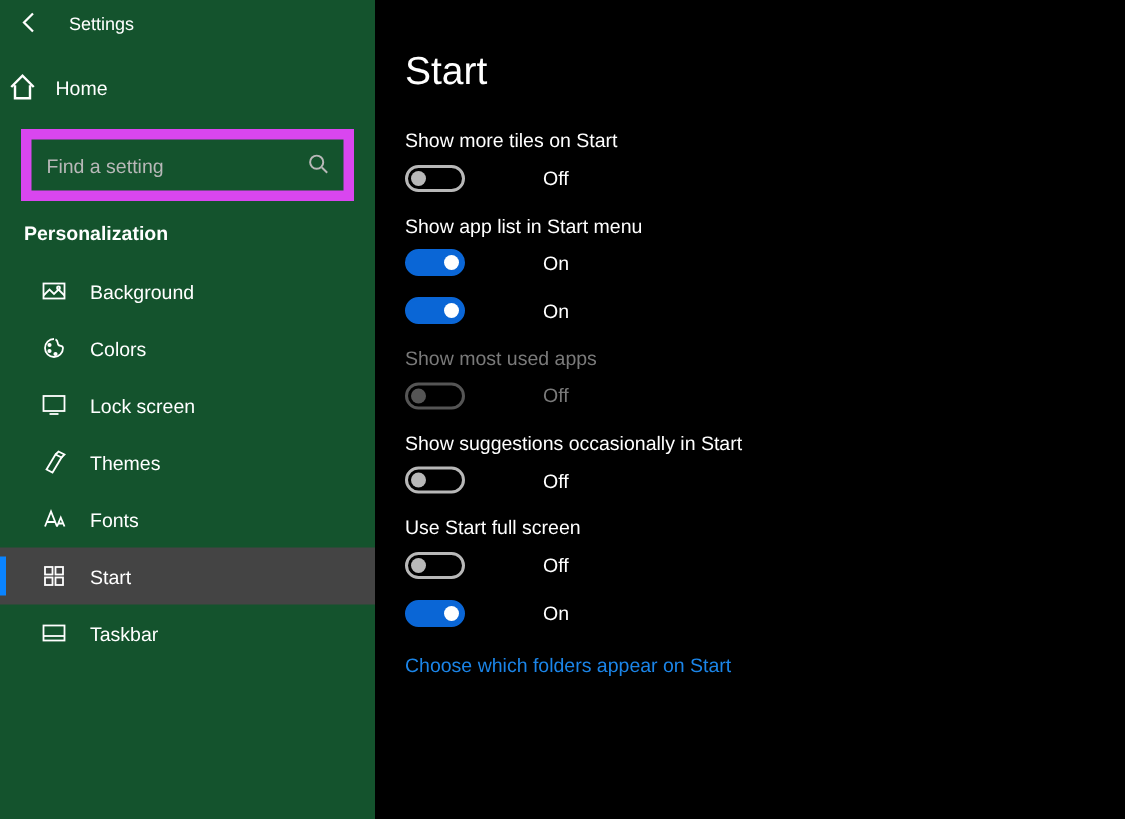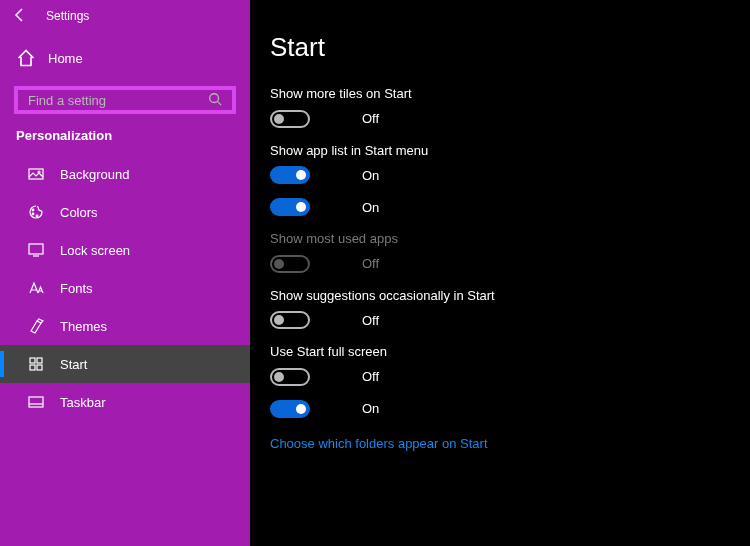--- a/index.html
+++ b/index.html
@@ -9,46 +9,46 @@
     font-family: "Segoe UI", -apple-system, sans-serif;
     background: #000;
     color: #fff;
     display: flex;
     font-size: 13px;
     overflow: hidden;
   }
   .sidebar {
     width: 250px;
     height: 100%;
-    background: #a21caf;
+    background: #14532d;
     display: flex;
     flex-direction: column;
   }
   .sb-top {
     display: flex;
     align-items: center;
     height: 32px;
     padding-left: 12px;
   }
   .sb-back svg { width: 16px; height: 16px; }
   .sb-title { margin-left: 18px; font-size: 12px; }
   .home-row {
     display: flex; align-items: center;
     height: 36px;
-    padding-left: 16px;
+    padding-left: 5px;
     margin-top: 8px;
     color: #fff;
   }
   .home-row .ic { width: 20px; display:flex; align-items:center; }
   .home-row .lbl { margin-left: 12px; }
   .search-wrap { padding: 10px 14px 14px; }
   .search {
     display: flex; align-items: center; justify-content: space-between;
-    border: 4px solid #d946ef;
-    height: 28px;
+    border: 7px solid #d946ef;
+    height: 48px;
     padding: 0 10px;
     color: #b0b0b0;
   }
   .search .ph { font-size: 13px; color: #b8b8b8; }
   .category { padding: 0 16px 12px; font-size: 13px; font-weight: 700; }
   .nav { flex: 1; display: flex; flex-direction: column; }
   .nav-item {
     display: flex; align-items: center;
     height: 38px;
     padding-left: 28px;
@@ -166,34 +166,34 @@
           <svg viewBox="0 0 16 16" fill="none" stroke="#fff" stroke-width="1.2">
             <rect x="1" y="2" width="14" height="10"></rect>
             <path d="M5 14 H11"></path>
           </svg>
         </span>
       <span class="lbl">Lock screen</span>
     </div>
     <div class="nav-item">
       <span class="ic">
           <svg viewBox="0 0 16 16" fill="none" stroke="#fff" stroke-width="1.2">
+            <path d="M3 13 L9 3 L13 5 L7 15 Z"></path>
+            <path d="M9 3 L11 1 L15 3 L13 5"></path>
+          </svg>
+        </span>
+      <span class="lbl">Themes</span>
+    </div>
+    <div class="nav-item">
+      <span class="ic">
+          <svg viewBox="0 0 16 16" fill="none" stroke="#fff" stroke-width="1.2">
             <path d="M2 13 L6 3 L10 13 M3.5 10 H8.5"></path>
             <path d="M10 13 L12.5 7 L15 13 M11 11 H14"></path>
           </svg>
         </span>
       <span class="lbl">Fonts</span>
-    </div>
-    <div class="nav-item">
-      <span class="ic">
-          <svg viewBox="0 0 16 16" fill="none" stroke="#fff" stroke-width="1.2">
-            <path d="M3 13 L9 3 L13 5 L7 15 Z"></path>
-            <path d="M9 3 L11 1 L15 3 L13 5"></path>
-          </svg>
-        </span>
-      <span class="lbl">Themes</span>
     </div>
     <div class="nav-item selected">
       <span class="ic">
           <svg viewBox="0 0 16 16" fill="none" stroke="#fff" stroke-width="1.2">
             <rect x="2" y="2" width="5" height="5"></rect>
             <rect x="9" y="2" width="5" height="5"></rect>
             <rect x="2" y="9" width="5" height="5"></rect>
             <rect x="9" y="9" width="5" height="5"></rect>
           </svg>
         </span>

